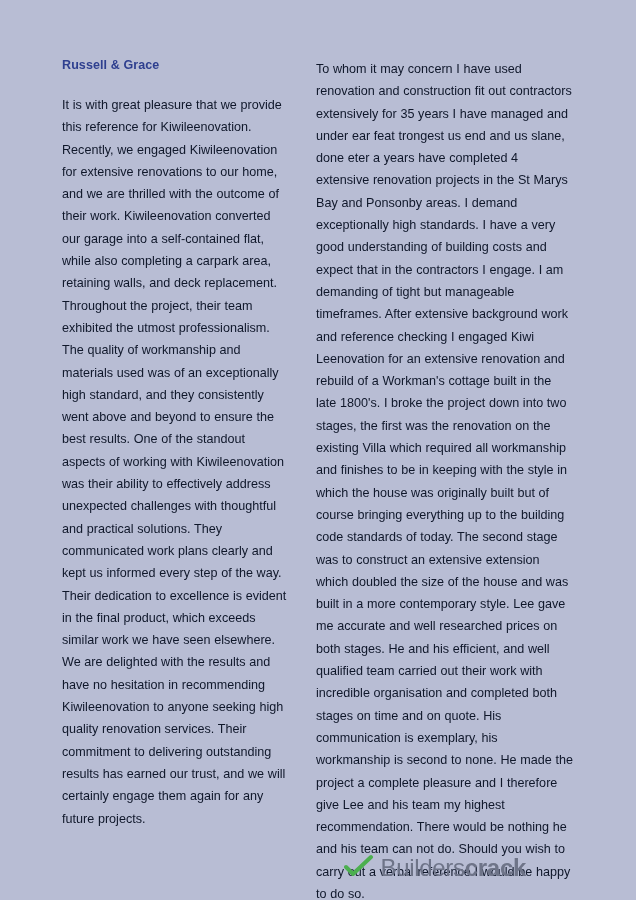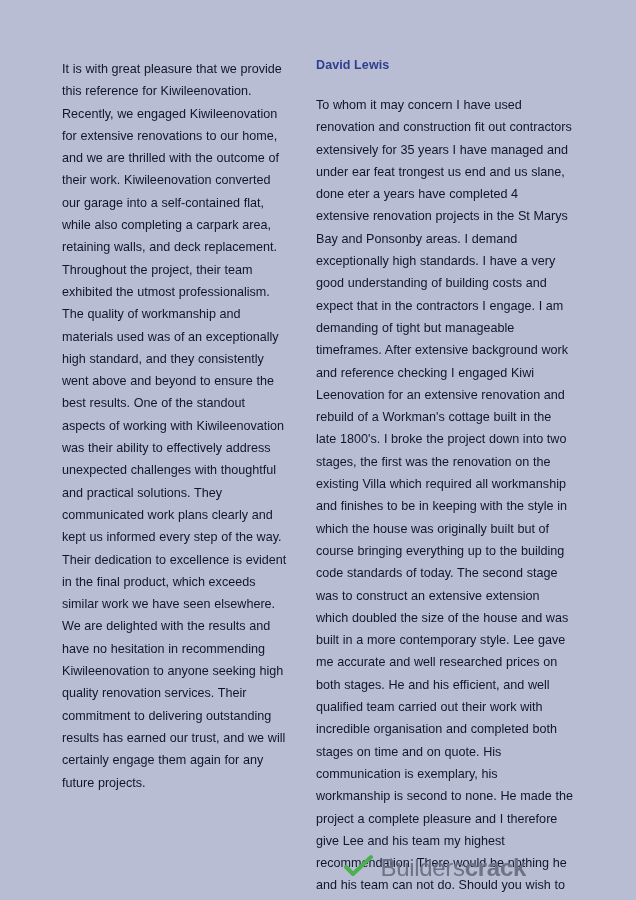--- a/index.html
+++ b/index.html
@@ -85,25 +85,25 @@
   }
 </style>
 </head>
 <body>
 
 <div class="page">
 
   <div class="columns">
 
     <div class="column column-left">
+      <div class="testimonial-author">Russell &amp; Grace</div>
       <p class="testimonial-body"> It is with great pleasure that we provide this reference for Kiwileenovation. Recently, we engaged Kiwileenovation for extensive renovations to our home, and we are thrilled with the outcome of their work. Kiwileenovation converted our garage into a self-contained flat, while also completing a carpark area, retaining walls, and deck replacement. Throughout the project, their team exhibited the utmost professionalism. The quality of workmanship and materials used was of an exceptionally high standard, and they consistently went above and beyond to ensure the best results. One of the standout aspects of working with Kiwileenovation was their ability to effectively address unexpected challenges with thoughtful and practical solutions. They communicated work plans clearly and kept us informed every step of the way. Their dedication to excellence is evident in the final product, which exceeds similar work we have seen elsewhere. We are delighted with the results and have no hesitation in recommending Kiwileenovation to anyone seeking high quality renovation services. Their commitment to delivering outstanding results has earned our trust, and we will certainly engage them again for any future projects.</p>
     </div>
 
     <div class="column column-right">
-      <div class="testimonial-author">David Lewis</div>
       <p class="testimonial-body">To whom it may concern I have used renovation and construction fit out contractors extensively for 35 years I have managed and under ear feat trongest us end and us slane, done eter a years have completed 4 extensive renovation projects in the St Marys Bay and Ponsonby areas. I demand exceptionally high standards. I have a very good understanding of building costs and expect that in the contractors I engage. I am demanding of tight but manageable timeframes. After extensive background work and reference checking I engaged Kiwi Leenovation for an extensive renovation and rebuild of a Workman's cottage built in the late 1800's. I broke the project down into two stages, the first was the renovation on the existing Villa which required all workmanship and finishes to be in keeping with the style in which the house was originally built but of course bringing everything up to the building code standards of today. The second stage was to construct an extensive extension which doubled the size of the house and was built in a more contemporary style. Lee gave me accurate and well researched prices on both stages. He and his efficient, and well qualified team carried out their work with incredible organisation and completed both stages on time and on quote. His communication is exemplary, his workmanship is second to none. He made the project a complete pleasure and I therefore give Lee and his team my highest recommendation. There would be nothing he and his team can not do. Should you wish to carry out a verbal reference I would be happy to do so.</p>
     </div>
 
   </div>
 
   <div class="footer">
     <div class="logo">
       <span class="logo-mark">
         <svg width="30" height="24" viewBox="0 0 30 24" xmlns="http://www.w3.org/2000/svg">
           <path d="M2 13 L9 20 L27 3" fill="none" stroke="#4caf50" stroke-width="4" stroke-linecap="round" stroke-linejoin="round"></path>

